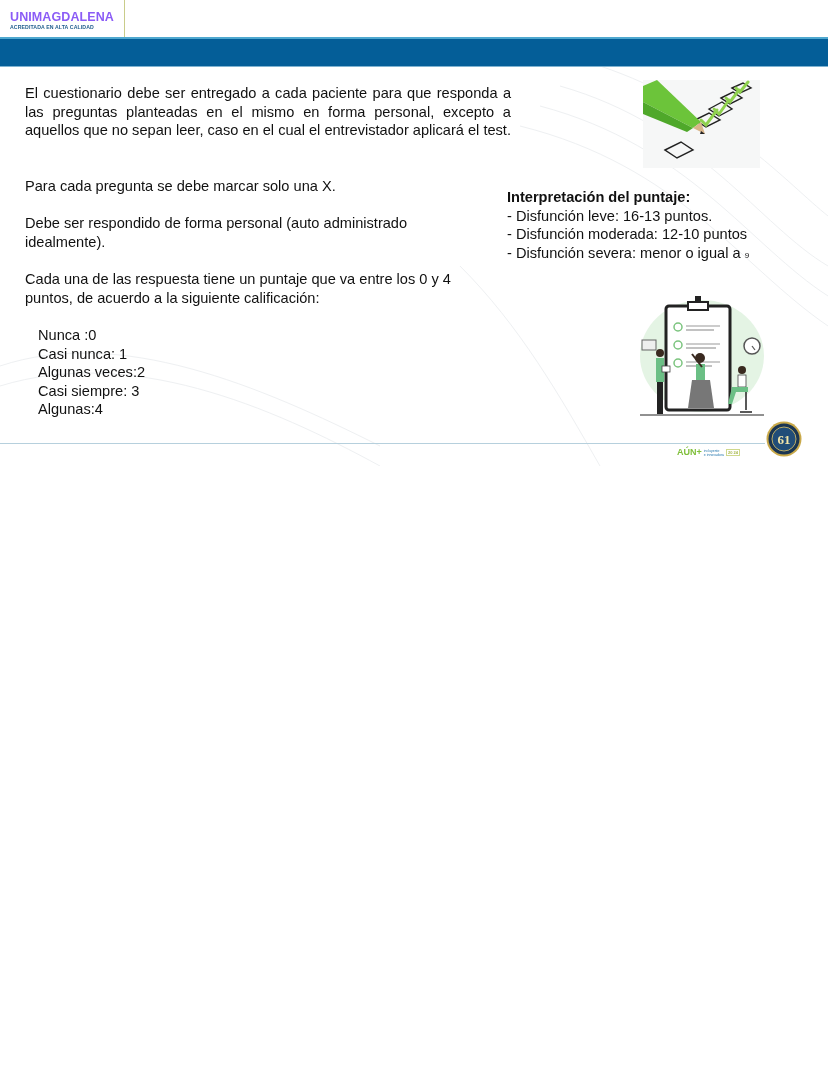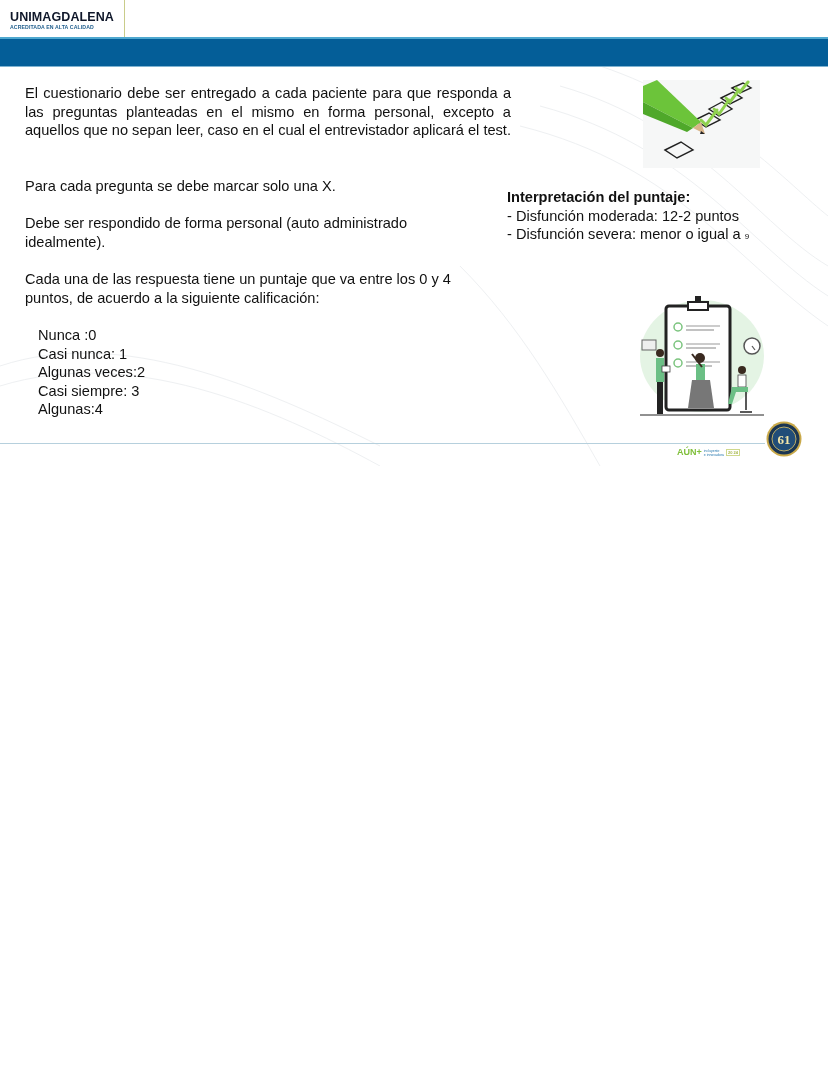--- a/index.html
+++ b/index.html
@@ -4,21 +4,21 @@
 <style>
   html, body { margin:0; padding:0; }
   body {
     width:828px; height:1071px; background:#ffffff; position:relative; overflow:hidden;
     font-family:"Liberation Sans", sans-serif; color:#111;
   }
   .slide { position:absolute; left:0; top:0; width:828px; height:466px; background:#ffffff; overflow:hidden; }
   .bg-swirl { position:absolute; left:0; top:66px; width:828px; height:400px; pointer-events:none; }
   .header { position:absolute; left:0; top:0; width:828px; height:37px; background:#fff; }
   .logo { position:absolute; left:10px; top:11px; }
-  .logo-main { font-family:"Liberation Sans", sans-serif; font-weight:bold; font-size:12.5px; color:#0f172a; letter-spacing:0.1px; line-height:13px; }
+  .logo-main { font-family:"Liberation Sans", sans-serif; font-weight:bold; font-size:12.5px; color:#8b5cf6; letter-spacing:0.1px; line-height:13px; }
   .logo-sub { font-weight:bold; font-size:5.2px; color:#1f5d8c; letter-spacing:0.1px; line-height:6px; }
   .logo-divider { position:absolute; left:124px; top:0; width:1px; height:37px; background:#c9cc8a; }
   .title { position:absolute; left:146px; top:8px; font-weight:bold; font-size:16.5px; color:#1c5a90; letter-spacing:0.2px; }
   .band { position:absolute; left:0; top:37px; width:828px; height:29px; background:#045e98; border-top:2px solid #4fa8cf; box-sizing:border-box; }
   .band-bottom { position:absolute; left:0; top:66px; width:828px; height:1px; background:#7fb3d1; }
 
   .para { position:absolute; left:25px; font-size:14.6px; line-height:18.5px; color:#111; }
   .p1 { top:84px; width:486px; text-align:justify; text-align-last:left; }
   .p2 { top:177px; }
   .p3 { top:214px; width:440px; }
@@ -74,21 +74,22 @@
   <div class="scale">
     <div>Nunca :0</div>
     <div>Casi nunca: 1</div>
     <div>Algunas veces:2</div>
     <div>Casi siempre: 3</div>
     <div>Algunas:4</div>
   </div>
 
   <div class="interp">
     <div class="interp-title">Interpretación del puntaje:</div>
-    <div>- Disfunción moderada: 12-2 puntos</div>
+    <div>- Disfunción leve: 16-13 puntos.</div>
+    <div>- Disfunción moderada: 12-10 puntos</div>
     <div><span>- Disfunción severa: menor o igual a </span><span class="small9">9</span></div>
   </div>
 
   <svg class="img-check" viewBox="0 0 117 88">
     <rect x="0" y="0" width="117" height="88" fill="#f6f7f7"></rect>
     <g fill="none" stroke="#222" stroke-width="1.4">
       <polygon points="22,70 38,62 50,70 34,78"></polygon>
       <polygon points="52,40 66,33 77,40 63,47"></polygon>
       <polygon points="66,29 79,22 89,29 76,36"></polygon>
       <polygon points="78,18 90,12 99,18 87,24"></polygon>

